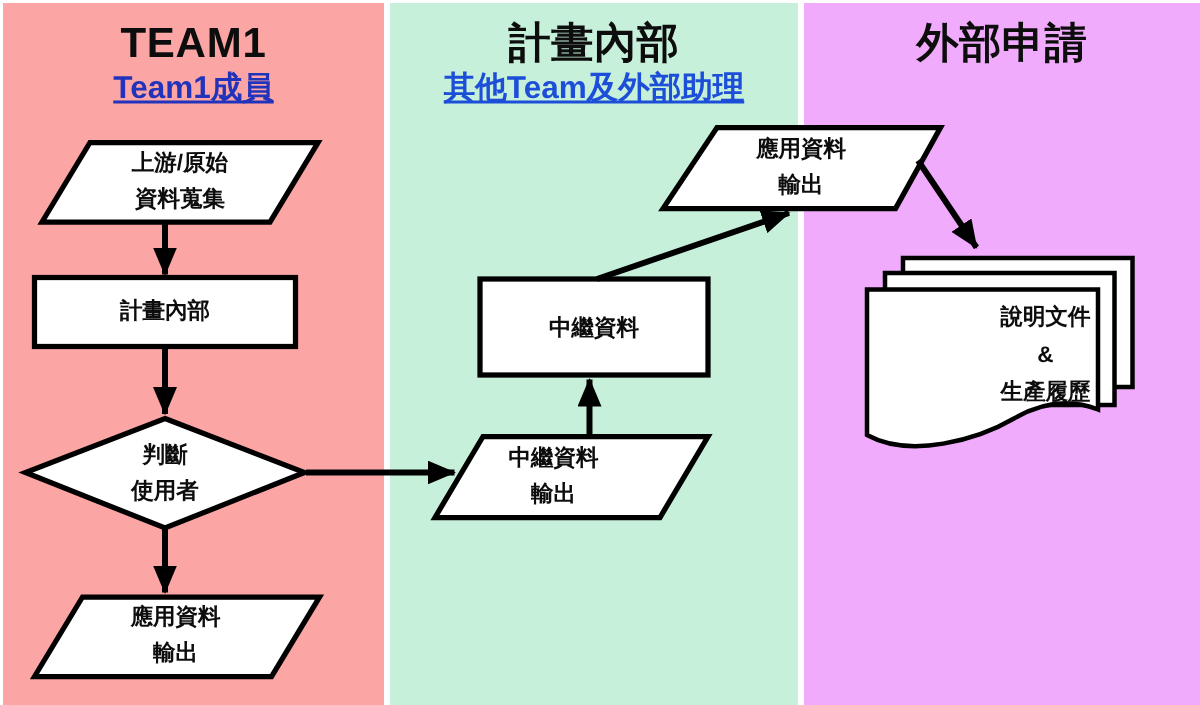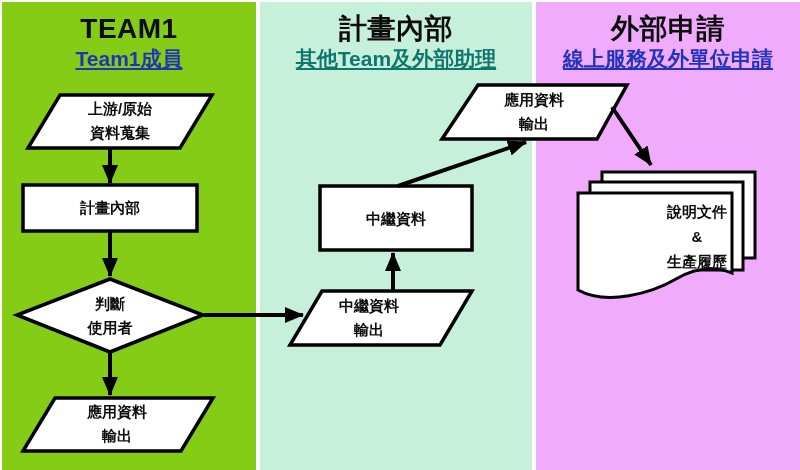--- a/index.html
+++ b/index.html
@@ -23,38 +23,37 @@
     position:absolute; text-align:center; font-weight:bold; color:#0d0d0d;
     font-size:15px; line-height:24px; white-space:pre-line;
   }
   .doc-label { line-height:25px; }
 </style>
 </head>
 <body>
 
 <div class="stage">
 
-  <div class="col col-team1" style="background-color: #84cc16;">
+  <div class="col col-team1" style="background-color: #fca5a5;">
     <div class="col-header">
       <div class="col-title">TEAM1</div>
       <div class="col-subtitle" style="color: rgb(34, 51, 187);">Team1成員</div>
     </div>
   </div>
 
   <div class="col col-internal" style="background-color: rgb(199, 240, 219);">
     <div class="col-header">
       <div class="col-title">計畫內部</div>
-      <div class="col-subtitle" style="color: #0f766e;">其他Team及外部助理</div>
+      <div class="col-subtitle" style="color: #1d4ed8;">其他Team及外部助理</div>
     </div>
   </div>
 
   <div class="col col-external" style="background-color: #f0abfc;">
     <div class="col-header">
       <div class="col-title">外部申請</div>
-      <div class="col-subtitle" style="color: rgb(34, 51, 187);">線上服務及外單位申請</div>
     </div>
   </div>
 
   <svg class="overlay" viewBox="0 0 800 470">
     <defs>
       <marker id="arrow" markerUnits="userSpaceOnUse" markerWidth="20" markerHeight="16" refX="18" refY="8" orient="auto">
         <path d="M0,0 L19,8 L0,16 Z" fill="#000000"></path>
       </marker>
     </defs>
 

